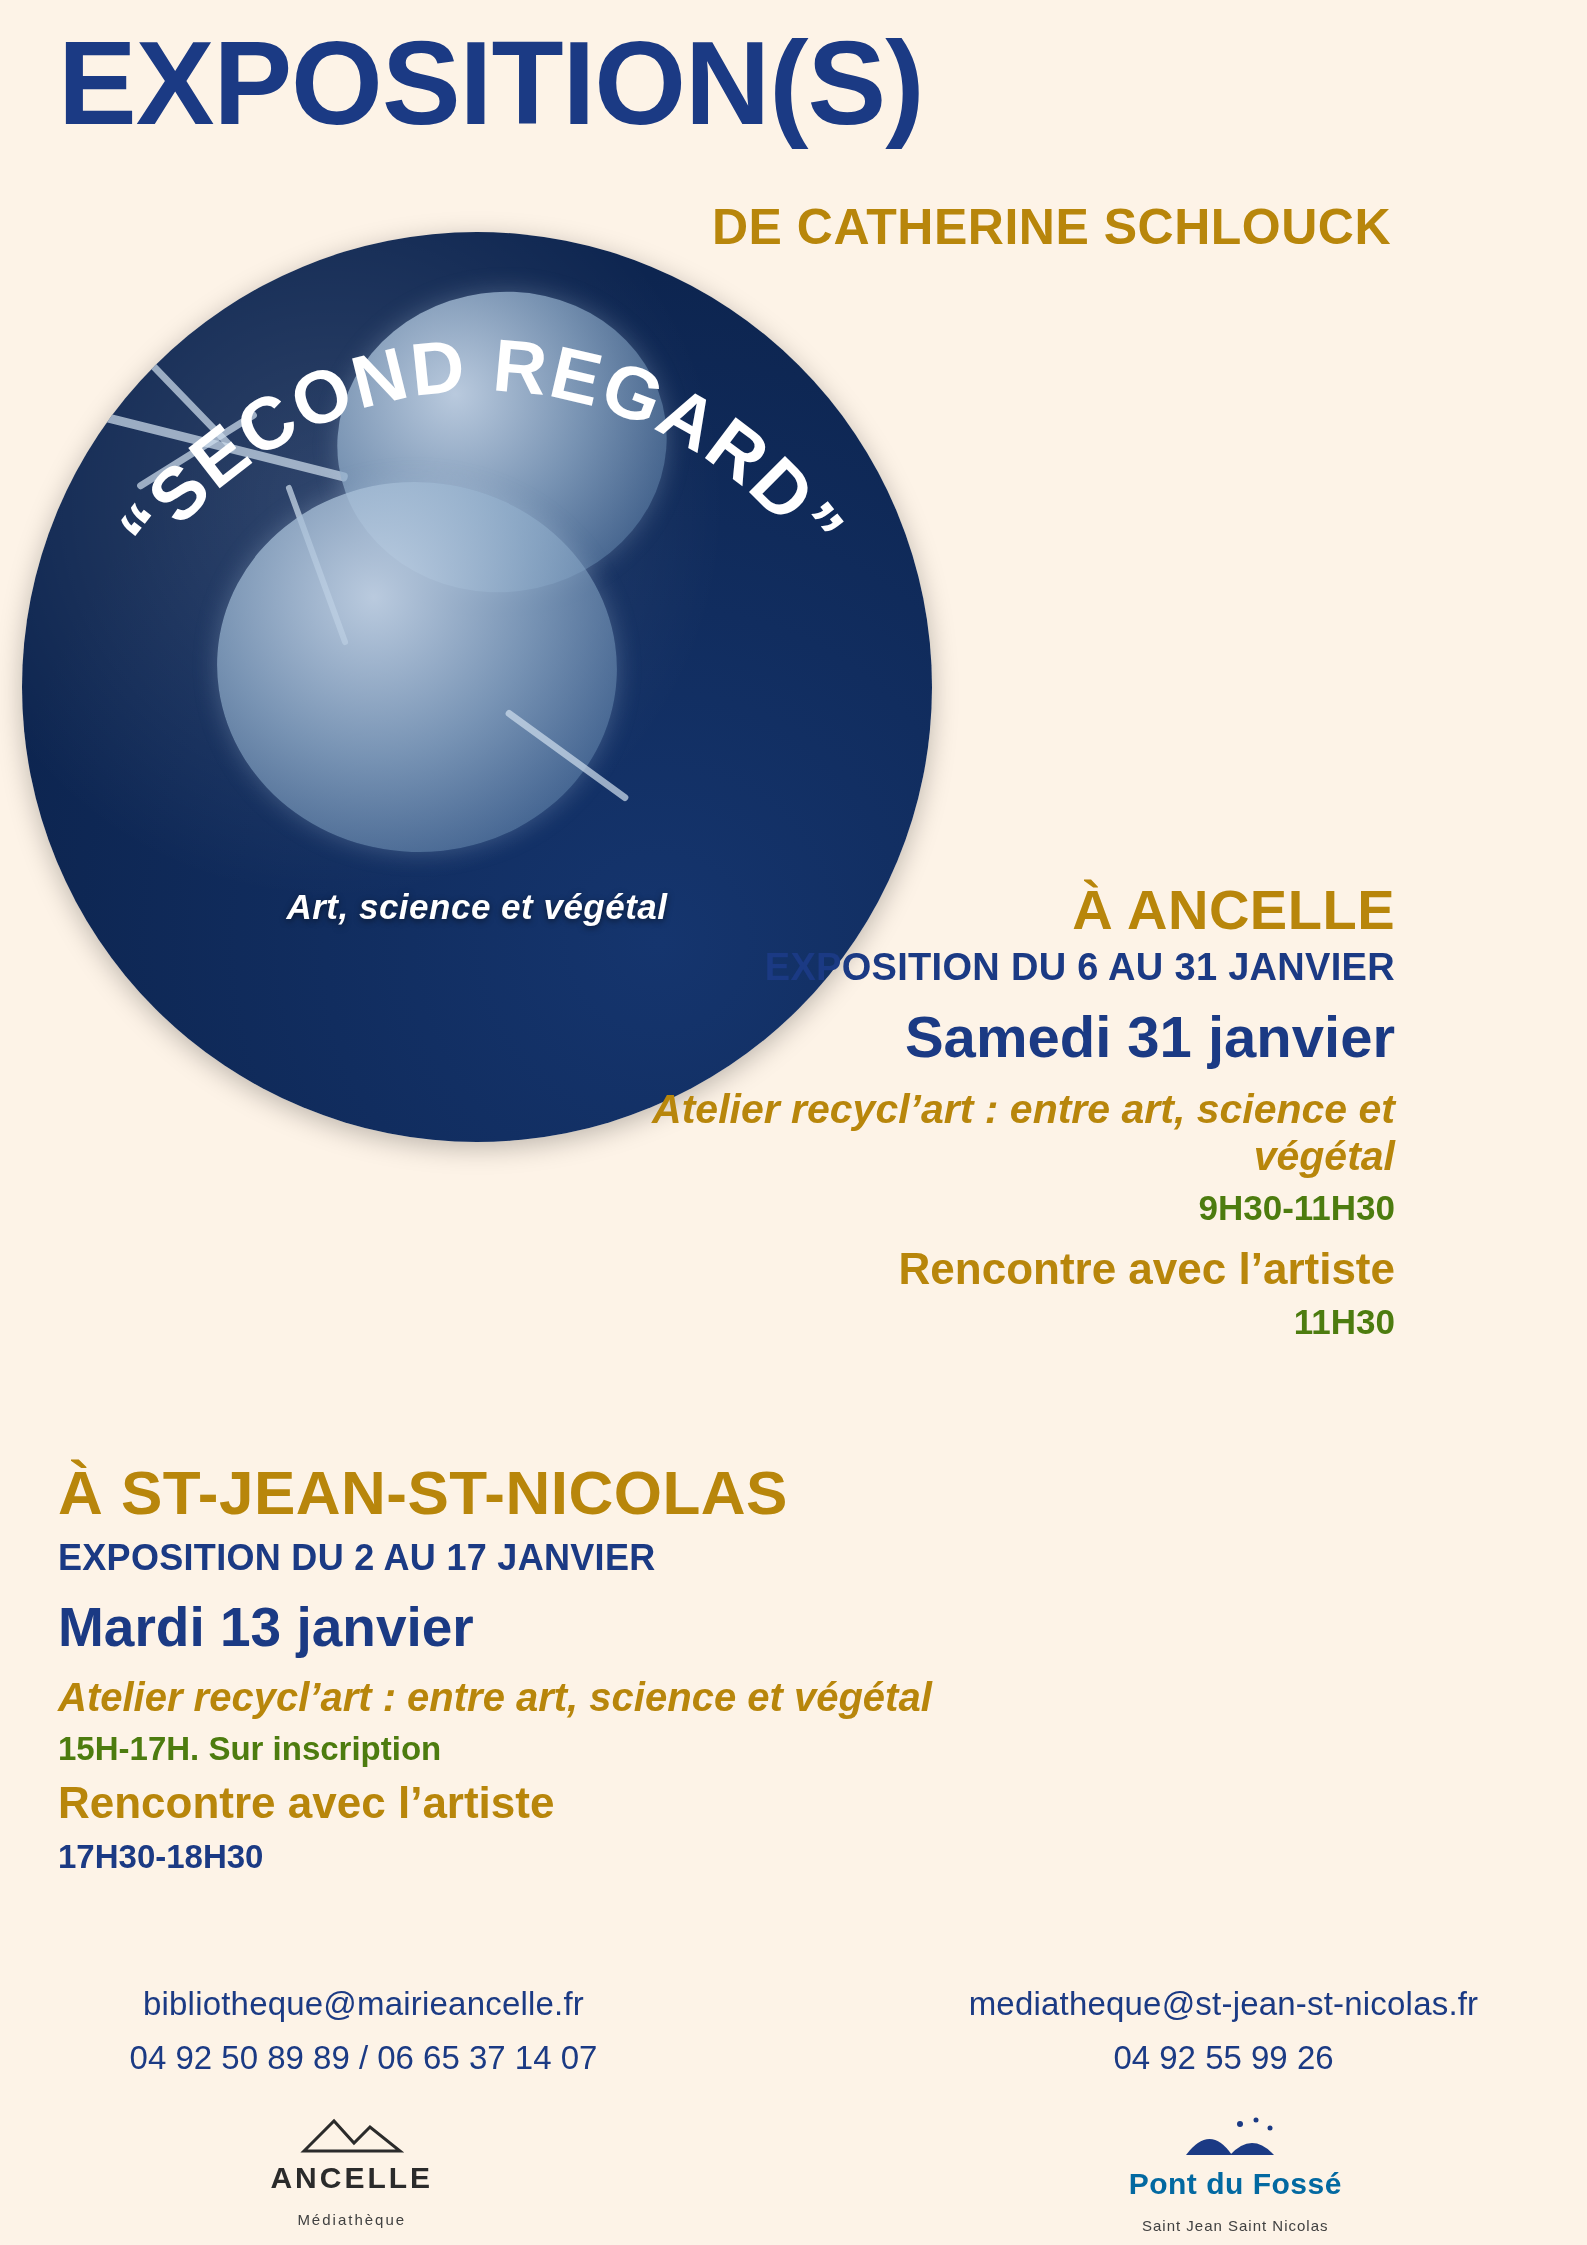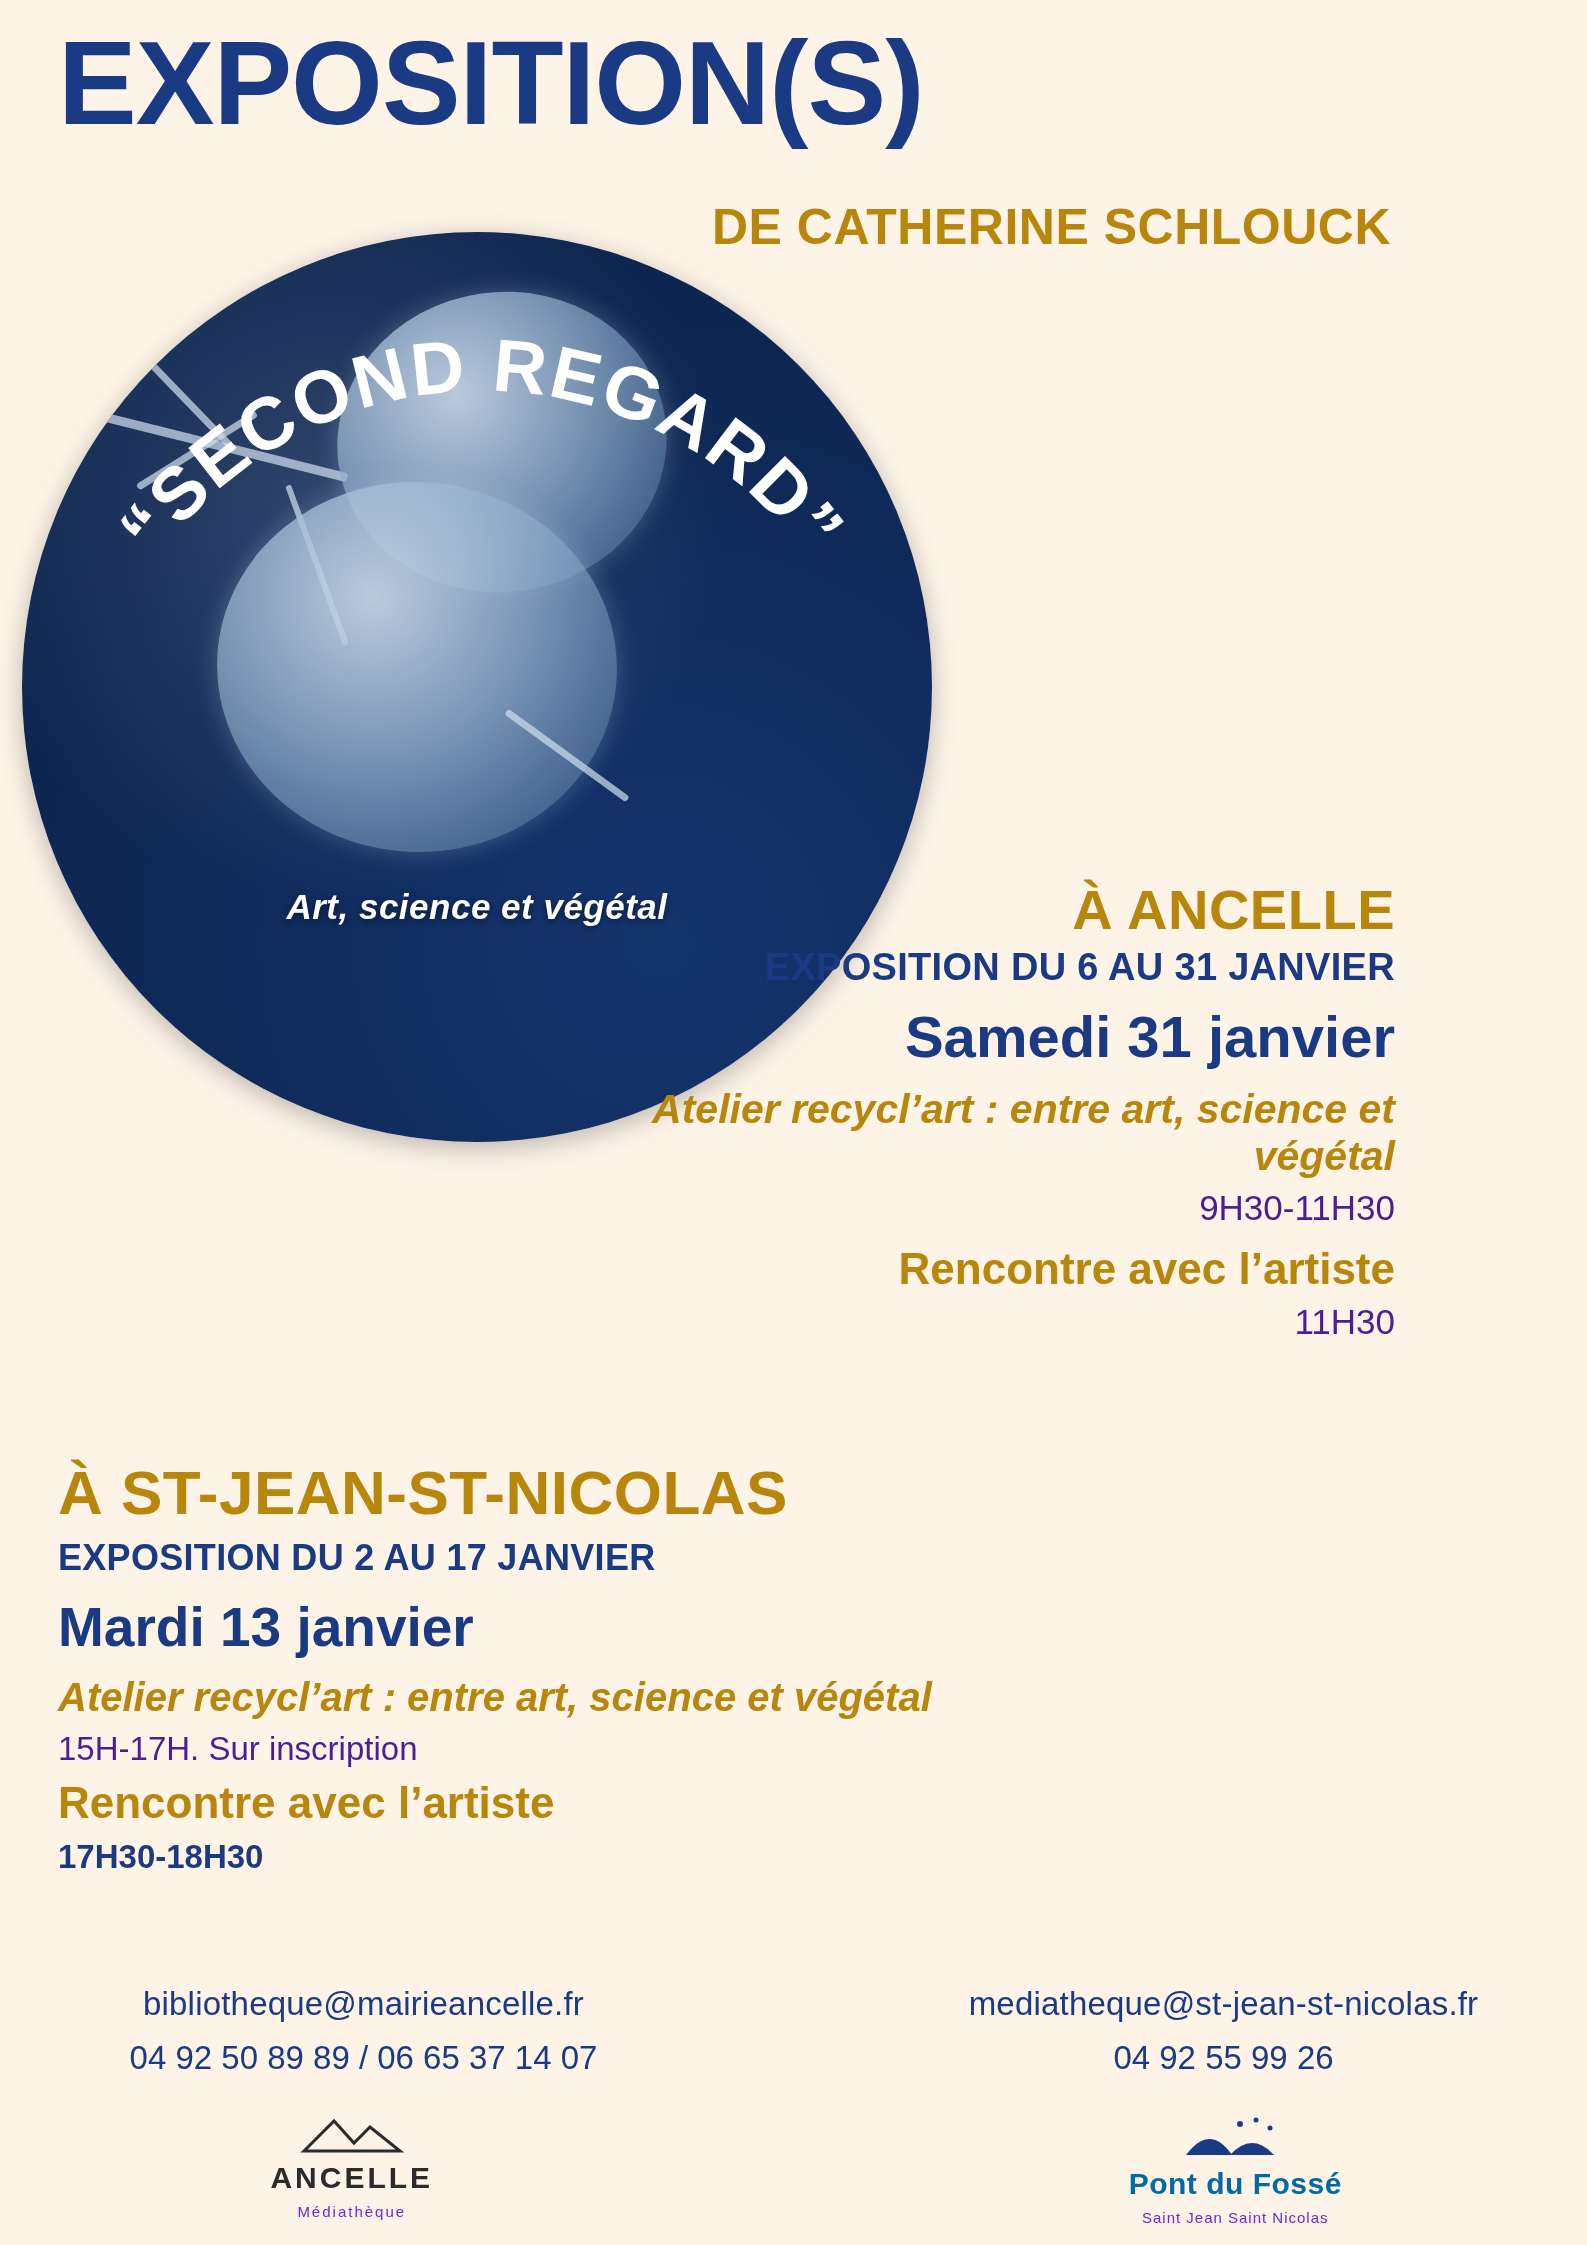--- a/index.html
+++ b/index.html
@@ -145,22 +145,22 @@
   }
   .atelier-line {
     font-size: 41px;
     font-weight: bold;
     font-style: italic;
     color: #b8860b;
     margin-top: 16px;
   }
   .hours-line {
     font-size: 35px;
-    font-weight: normal;
-    color: #4c1d95;
+    font-weight: bold;
+    color: #4d7c0f;
     margin-top: 8px;
   }
   .meet-line {
     font-size: 44px;
     font-weight: bold;
     color: #b8860b;
     margin-top: 16px;
   }
 
   
@@ -219,22 +219,22 @@
   .logo-name {
     font-size: 30px;
     font-weight: bold;
     letter-spacing: 3px;
     color: #2b2b2b;
   }
   .logo-name.gold { color: #0369a1; letter-spacing: 0.5px; }
   .logo-sub {
     font-size: 15px;
     letter-spacing: 2px;
-    color: #6d28d9;
-    margin-top: 8px;
+    color: #404040;
+    margin-top: 16px;
   }
   .logo-sub.script { letter-spacing: 1px; }
   .logo-mark { margin-bottom: 2px; }
 </style>
 </head>
 <body>
 
 <div class="poster">
 
   <div class="title-main">EXPOSITION(S)</div>

